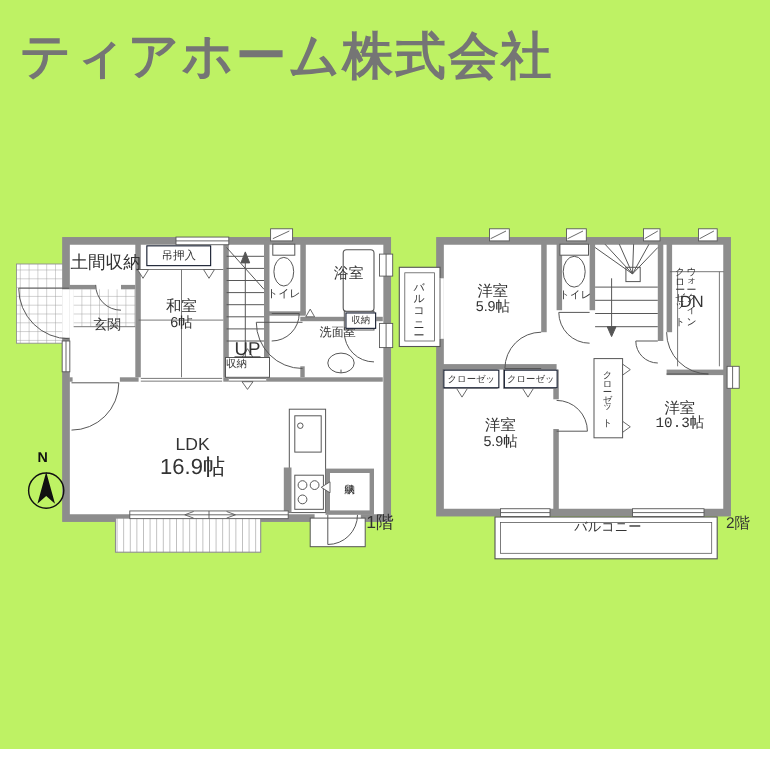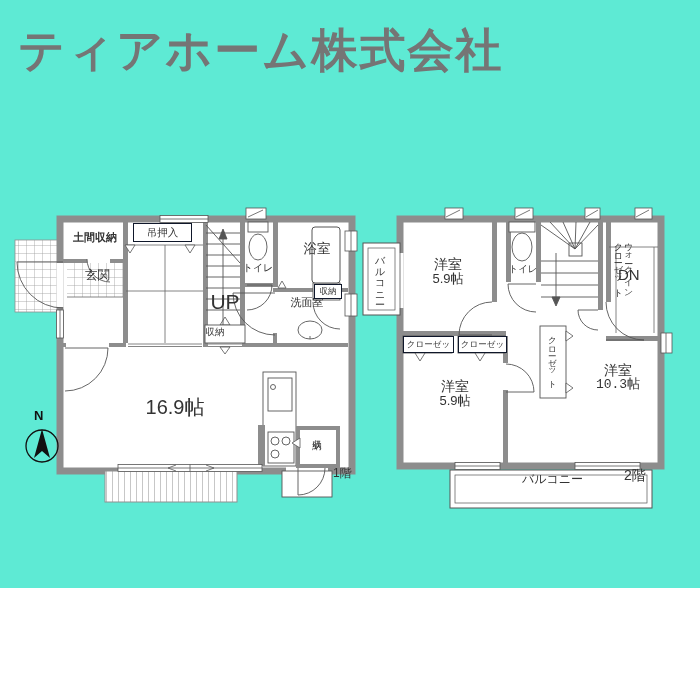--- a/index.html
+++ b/index.html
@@ -1,16 +1,16 @@
 <!DOCTYPE html>
 <html><head>
 <meta charset="utf-8">
 <style>
   html,body{margin:0;padding:0;background:#fff;}
-  #page{position:relative;width:700px;height:588px;background:#5eead4;overflow:hidden;
+  #page{position:relative;width:700px;height:681px;background:#bef264;overflow:hidden;
         font-family:"Liberation Sans","DejaVu Sans",sans-serif;color:#333;}
   #title{position:absolute;left:18px;top:20px;font-size:46px;font-weight:bold;
          color:#757575;letter-spacing:2px;white-space:nowrap;}
   .lbl{position:absolute;white-space:nowrap;color:#333;line-height:1.15;}
   .ctr{text-align:center;}
   .boxlbl{position:absolute;background:#fff;border:1px solid #0f172a;text-align:center;
           color:#333;overflow:hidden;}
   .vert{writing-mode:vertical-rl;text-orientation:upright;letter-spacing:1px;}
   svg{position:absolute;}
 </style>
@@ -255,34 +255,39 @@
         <line x1="215" y1="261" x2="280" y2="261"></line>
     </g>
   </svg>
 
   <div class="lbl" style="left:34px;top:409px;font-size:13px;font-weight:bold;color:#111;">N</div>
   <svg style="left:18px;top:410px" width="48" height="55" viewBox="0 0 48 55">
     <circle cx="24" cy="36" r="16" fill="none" stroke="#111" stroke-width="1.3"></circle>
     <polygon points="24,19 16,48 24,41 32,48" fill="#111"></polygon>
   </svg>
 
-  <div class="lbl ctr" style="left:64px;top:231px;width:62px;font-size:11px;font-weight:bold;">土間収納</div>
-  <div class="lbl ctr" style="left:70px;top:268px;width:55px;font-size:12.5px;">玄関</div>
+  <div class="lbl ctr" style="left:64px;top:231px;width:62px;font-size:16px;">土間収納</div>
+  <div class="lbl ctr" style="left:70px;top:288px;width:55px;font-size:12.5px;">玄関</div>
   <div class="boxlbl" style="left:133px;top:223px;width:57px;height:17px;font-size:10.5px;line-height:17px;">吊押入</div>
-  <div class="lbl ctr" style="left:205px;top:290px;width:40px;font-size:21px;">UP</div>
+  <div class="lbl ctr" style="left:125px;top:270px;width:80px;">
+    <div style="font-size:14px;">和室</div>
+    <div style="font-size:13px;">6帖</div>
+  </div>
+  <div class="lbl ctr" style="left:205px;top:308px;width:40px;font-size:17px;text-decoration:underline;">UP</div>
   <div class="lbl ctr" style="left:238px;top:262px;width:40px;font-size:10px;">トイレ</div>
   <div class="lbl ctr" style="left:295px;top:241px;width:44px;font-size:13.5px;">浴室</div>
   <div class="lbl ctr" style="left:276px;top:297px;width:62px;font-size:11px;font-family:Liberation Mono, monospace;">洗面室</div>
   <div class="boxlbl" style="left:314px;top:284px;width:26px;height:13px;font-size:8.5px;line-height:13px;">収納</div>
   <div class="lbl ctr" style="left:196px;top:327px;width:38px;font-size:9.5px;">収納</div>
   <div class="lbl ctr" style="left:120px;top:396px;width:110px;">
+    <div style="font-size:16px;">LDK</div>
     <div style="font-size:20px;">16.9帖</div>
   </div>
   <div class="lbl vert" style="left:311px;top:432px;font-size:9.5px;height:34px;">収納</div>
-  <div class="lbl" style="left:333px;top:467px;font-size:12px;">1階</div>
+  <div class="lbl" style="left:333px;top:467px;font-size:16px;">1階</div>
 
   <div class="lbl vert" style="left:374px;top:249px;font-size:10px;height:64px;">バルコニー</div>
   <div class="lbl ctr" style="left:407px;top:256px;width:82px;">
     <div style="font-size:14px;">洋室</div>
     <div style="font-size:13px;">5.9帖</div>
   </div>
   <div class="lbl ctr" style="left:506px;top:264px;width:34px;font-size:9.5px;">トイレ</div>
   <div class="lbl" style="left:578px;top:266px;font-size:15px;margin-left:40px;">DN</div>
   <div class="lbl vert" style="left:613px;top:236px;font-size:9px;height:78px;">
     <span>ウォークイン</span><br>
@@ -293,15 +298,15 @@
   <div class="lbl vert" style="left:547px;top:330px;font-size:8.5px;height:64px;">クローゼット</div>
   <div class="lbl ctr" style="left:412px;top:378px;width:86px;">
     <div style="font-size:14px;">洋室</div>
     <div style="font-size:13px;">5.9帖</div>
   </div>
   <div class="lbl ctr" style="left:572px;top:362px;width:92px;">
     <div style="font-size:14px;">洋室</div>
     <div style="font-size:13px;font-family:Liberation Mono, monospace;">10.3帖</div>
   </div>
   <div class="lbl ctr" style="left:455px;top:473px;width:195px;font-size:12px;">バルコニー</div>
-  <div class="lbl" style="left:624px;top:467px;font-size:14px;">2階</div>
+  <div class="lbl" style="left:660px;top:467px;font-size:14px;">2階</div>
 
 </div>
 
 </body></html>

